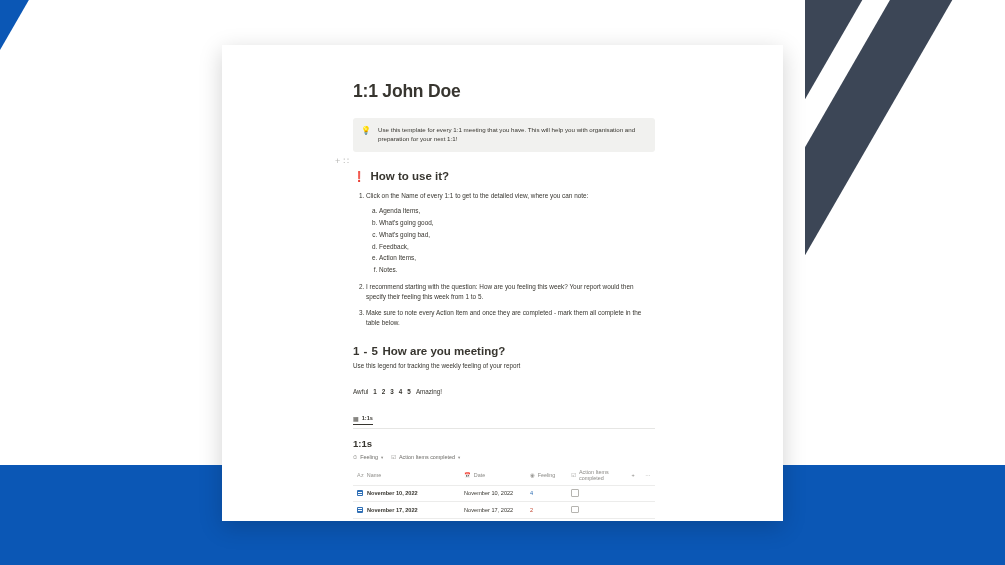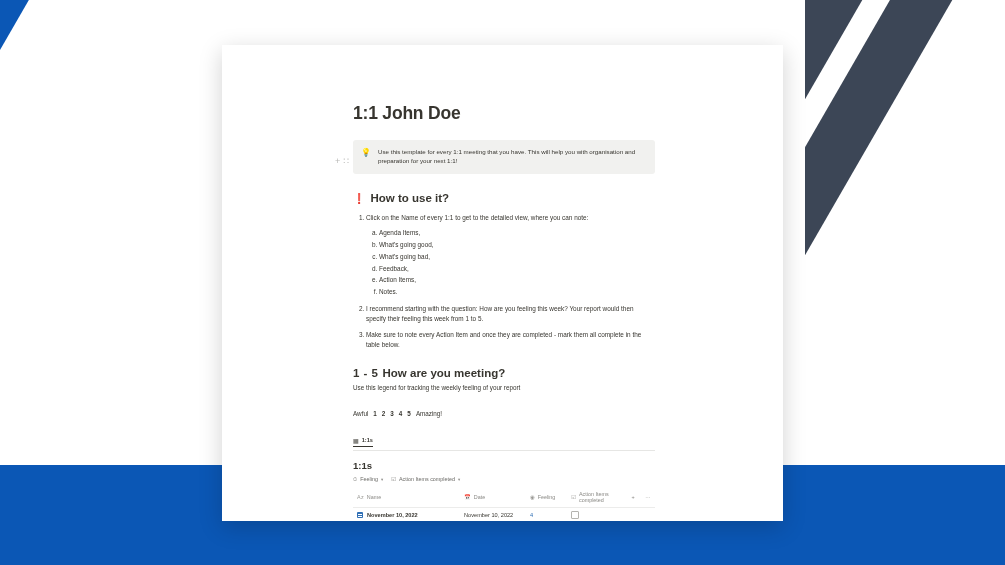--- a/index.html
+++ b/index.html
@@ -61,21 +61,20 @@
   .doc-inner {
     position: relative;
     padding: 0;
     height: 100%;
   }
   .content {
     position: absolute;
     left: 131px;
     top: 36px;
     width: 302px;
-    margin-top: 22px;
   }
   .doc-title {
     font-size: 17.5px;
     font-weight: bold;
     color: #37352f;
     letter-spacing: -0.2px;
     margin: 0 0 16px 0;
   }
 
   

